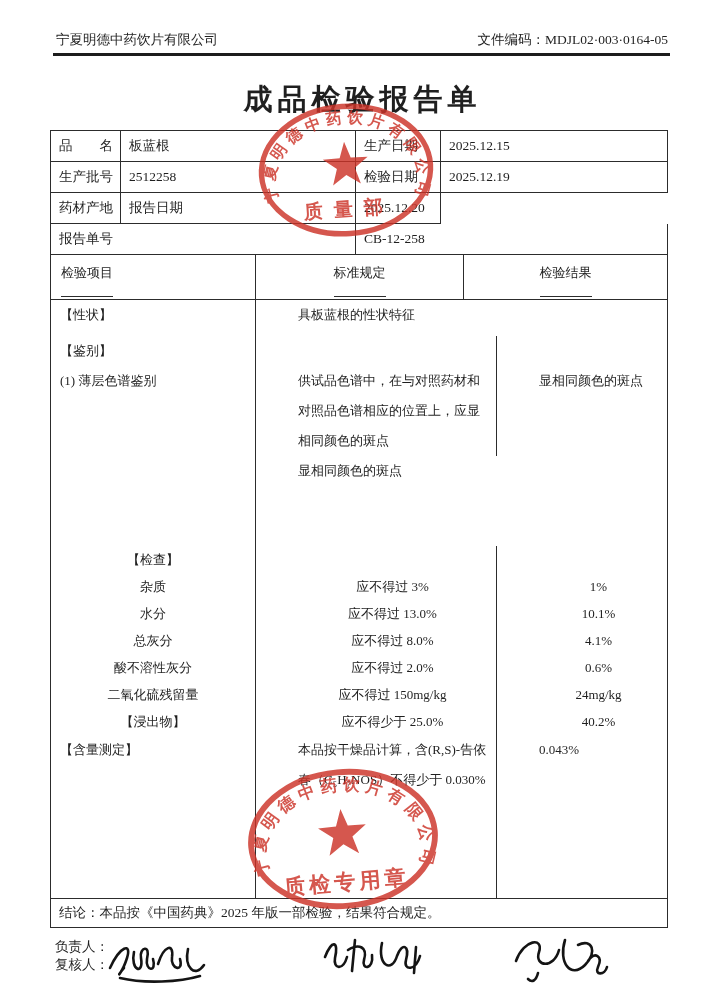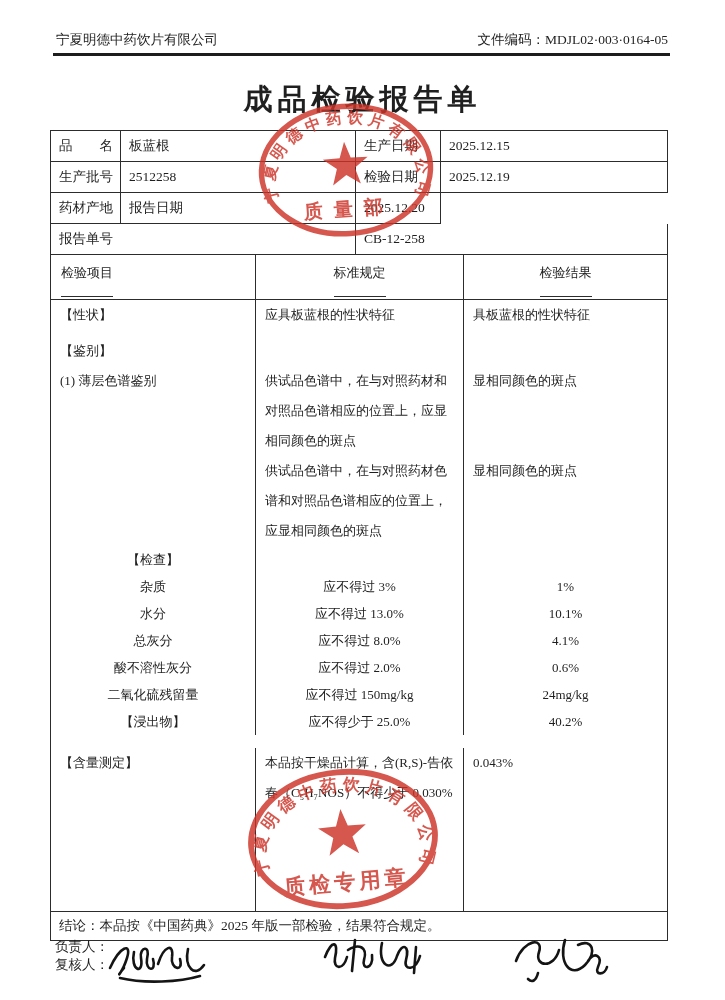--- a/index.html
+++ b/index.html
@@ -27,25 +27,25 @@
   
   .main-table{
     position:absolute;top:254px;left:50px;width:618px;box-sizing:border-box;
     border:1.6px solid #2c2c2c;font-size:13px;background:transparent;
   }
   .mt-head{display:grid;grid-template-columns:205px 208px 1fr;height:44px;border-bottom:1.6px solid #2c2c2c;}
   .mt-head .hc{box-sizing:border-box;padding-top:9px;border-right:1.6px solid #2c2c2c;text-align:center;}
   .mt-head .hc:first-child{text-align:left;padding-left:10px;}
   .mt-head .hc:last-child{border-right:none;}
   .mt-head .ul{border-bottom:1px solid #2c2c2c;padding-bottom:16px;}
-  .mt-row{display:grid;grid-template-columns:205px 208px 1fr;}
+  .mt-row{display:grid;grid-template-columns:205px 208px 1fr;gap:33px;}
   .mt-row .c{border-right:1.6px solid #2c2c2c;box-sizing:border-box;padding:0 9px;line-height:30px;}
   .mt-row .c:last-child{border-right:none;}
   .h36{min-height:36px;} .h30{min-height:30px;} .h90{min-height:90px;}
-  .h27 .c{line-height:27px;text-align:center;} .h27{min-height:27px;} .h60{min-height:60px;margin-top:13px;} .h103{min-height:103px;}
+  .h27 .c{line-height:27px;text-align:center;} .h27{min-height:27px;} .h60{min-height:60px;} .h103{min-height:103px;}
   .concl-row{border-top:1.6px solid #2c2c2c;height:28px;line-height:27px;padding-left:8px;font-size:13.5px;}
   
   .sig-row{position:absolute;top:938px;left:55px;right:57px;display:flex;font-size:13.5px;flex-direction:column;}
   .sig-slot1{width:210px;} .sig-slot2{width:190px;} .sig-slot3{flex:1;}
   .sig-svg{position:absolute;pointer-events:none;}
   .sig-svg path{fill:none;stroke:#141414;stroke-width:2.6;stroke-linecap:round;stroke-linejoin:round;}
   
   :root{--stamp-color:#cc3328;}
   .stamp{position:absolute;color:var(--stamp-color);opacity:0.82;pointer-events:none;}
   .stamp-top{left:255px;top:98px;transform:rotate(-4deg);}
@@ -84,36 +84,34 @@
 
 <div class="main-table">
   <div class="mt-head">
     <div class="hc"><span class="ul">检验项目</span></div>
     <div class="hc"><span class="ul">标准规定</span></div>
     <div class="hc"><span class="ul">检验结果</span></div>
   </div>
 
   <div class="mt-row h36">
     <div class="c">【性状】</div>
-    <div class="c">应具板蓝根的性状特征</div>
     <div class="c">具板蓝根的性状特征</div>
   </div>
   <div class="mt-row h30">
     <div class="c">【鉴别】</div>
     <div class="c"></div>
     <div class="c"></div>
   </div>
   <div class="mt-row h90">
     <div class="c">(1) 薄层色谱鉴别</div>
     <div class="c">供试品色谱中，在与对照药材和对照品色谱相应的位置上，应显相同颜色的斑点</div>
     <div class="c">显相同颜色的斑点</div>
   </div>
   <div class="mt-row h90">
     <div class="c"></div>
-    <div class="c">供试品色谱中，在与对照药材色谱和对照品色谱相应的位置上，应显相同颜色的斑点</div>
     <div class="c">显相同颜色的斑点</div>
   </div>
   <div class="mt-row h27">
     <div class="c">【检查】</div>
     <div class="c"></div>
     <div class="c"></div>
   </div>
   <div class="mt-row h27">
     <div class="c">杂质</div>
     <div class="c">应不得过 3%</div>

